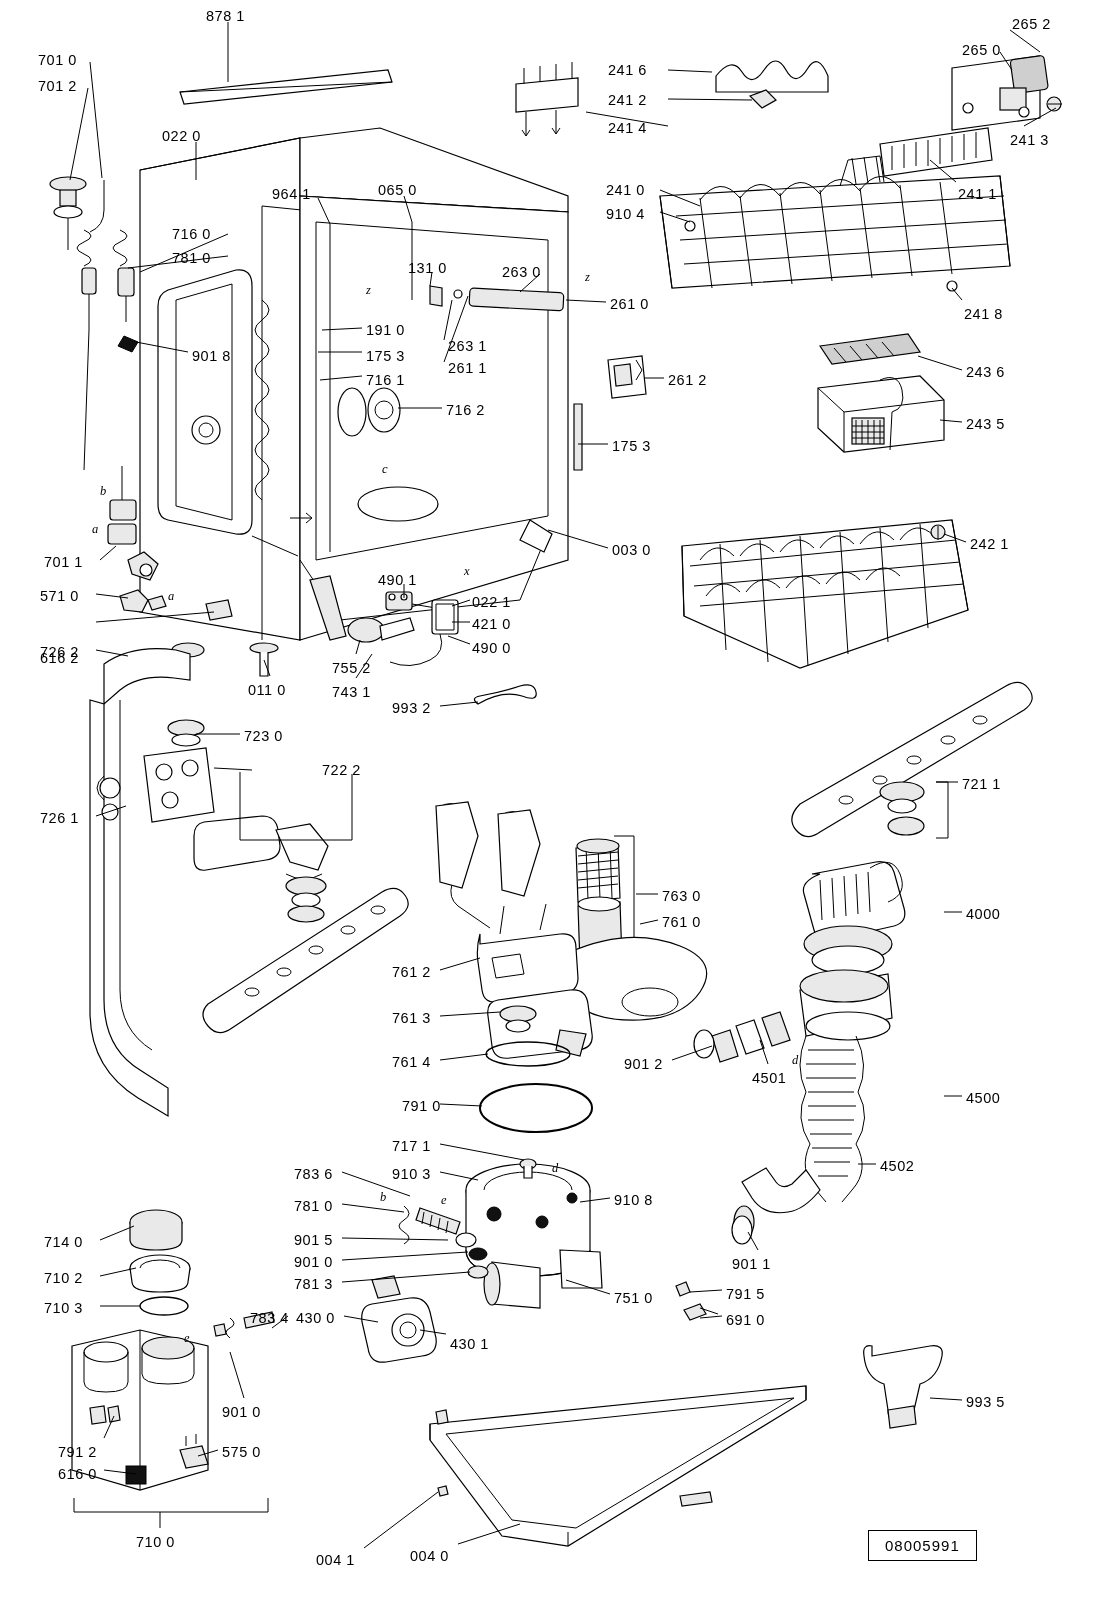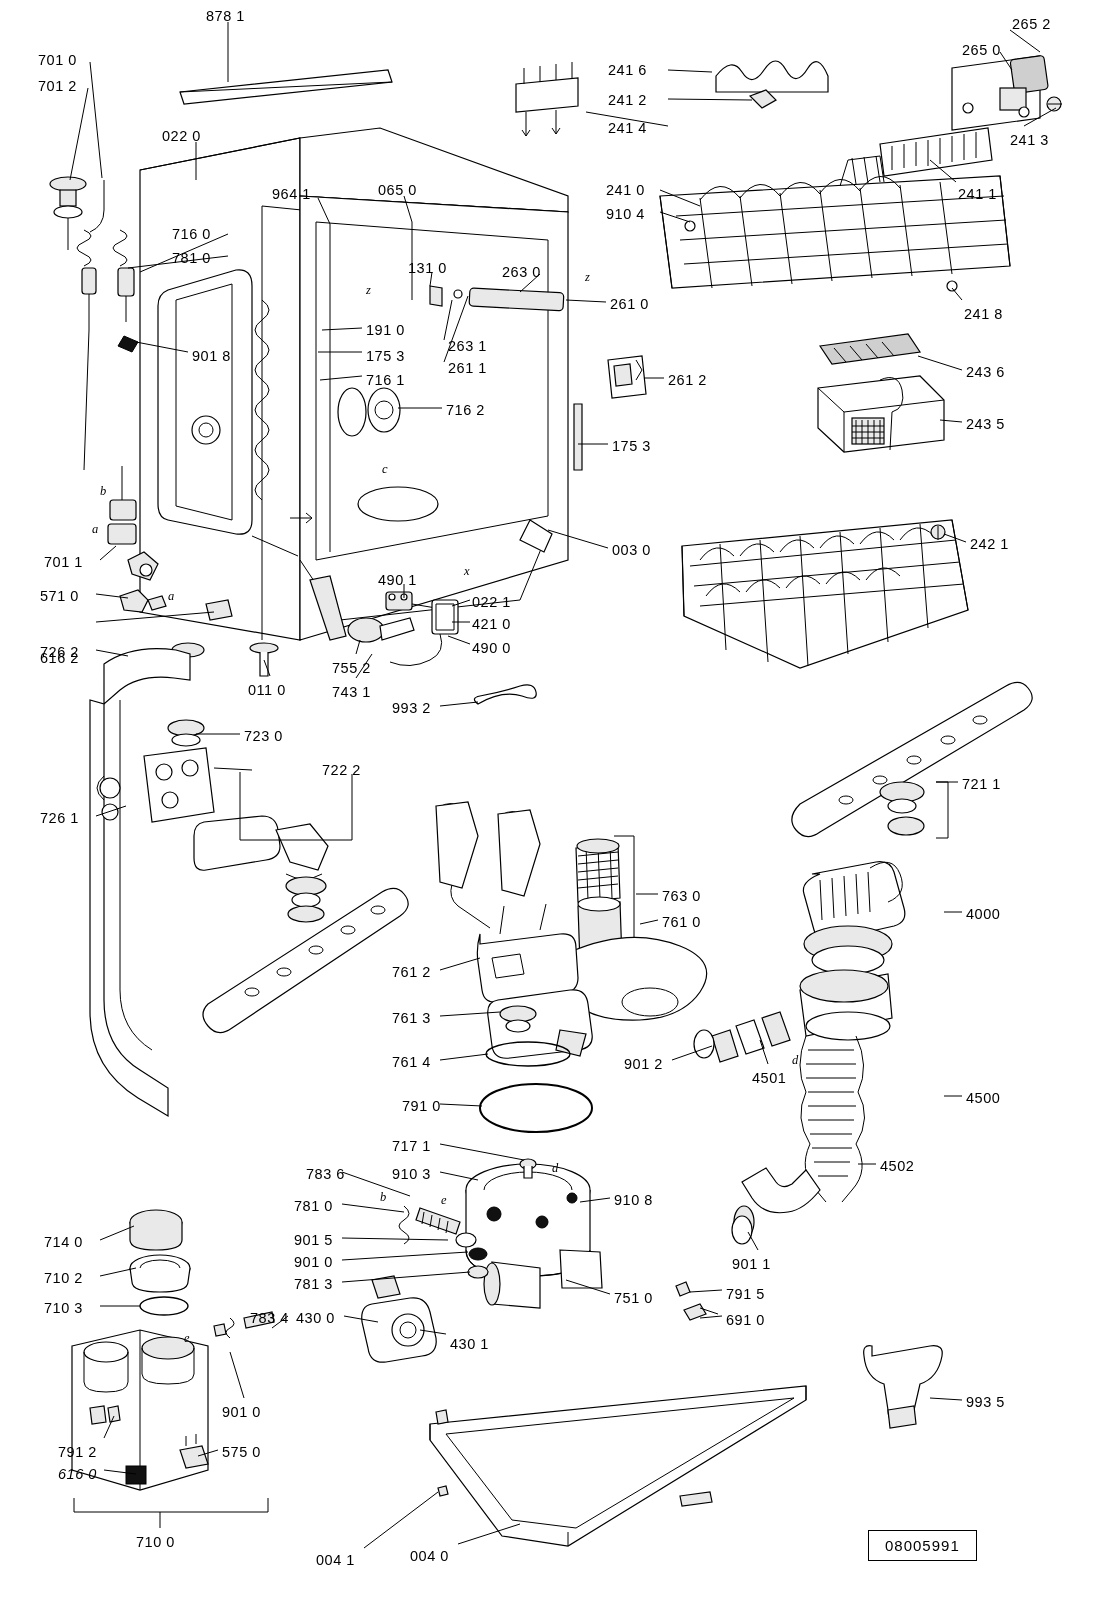--- a/index.html
+++ b/index.html
@@ -539,21 +539,21 @@
       <div class="lbl" style="left: 966px; top: 906px;">4000</div>
       <div class="lbl" style="left: 662px; top: 914px; text-align: right;">761 0</div>
       <div class="lbl" style="left: 392px; top: 964px;">761 2</div>
       <div class="lbl" style="left: 392px; top: 1010px;">761 3</div>
       <div class="lbl" style="left: 624px; top: 1056px;">901 2</div>
       <div class="lbl" style="left: 752px; top: 1070px;">4501</div>
       <div class="lbl" style="left: 392px; top: 1054px;">761 4</div>
       <div class="lbl" style="left: 966px; top: 1090px;">4500</div>
       <div class="lbl" style="left: 402px; top: 1098px;">791 0</div>
       <div class="lbl" style="left: 392px; top: 1138px;">717 1</div>
-      <div class="lbl" style="left: 294px; top: 1166px; margin-left: 12px;">783 6</div>
+      <div class="lbl" style="left: 294px; top: 1166px;">783 6</div>
       <div class="lbl" style="left: 392px; top: 1166px;">910 3</div>
       <div class="lbl" style="left: 880px; top: 1158px;">4502</div>
       <div class="lbl" style="left: 614px; top: 1192px;">910 8</div>
       <div class="lbl" style="left: 294px; top: 1198px;">781 0</div>
       <div class="lbl" style="left: 44px; top: 1234px;">714 0</div>
       <div class="lbl" style="left: 294px; top: 1232px;">901 5</div>
       <div class="lbl" style="left: 732px; top: 1256px;">901 1</div>
       <div class="lbl" style="left: 294px; top: 1254px;">901 0</div>
       <div class="lbl" style="left: 44px; top: 1270px;">710 2</div>
       <div class="lbl" style="left: 294px; top: 1276px;">781 3</div>
@@ -561,21 +561,21 @@
       <div class="lbl" style="left: 726px; top: 1286px;">791 5</div>
       <div class="lbl" style="left: 44px; top: 1300px;">710 3</div>
       <div class="lbl" style="left: 250px; top: 1310px;">783 4</div>
       <div class="lbl" style="left: 296px; top: 1310px;">430 0</div>
       <div class="lbl" style="left: 726px; top: 1312px;">691 0</div>
       <div class="lbl" style="left: 450px; top: 1336px;">430 1</div>
       <div class="lbl" style="left: 222px; top: 1404px;">901 0</div>
       <div class="lbl" style="left: 966px; top: 1394px;">993 5</div>
       <div class="lbl" style="left: 58px; top: 1444px;">791 2</div>
       <div class="lbl" style="left: 222px; top: 1444px;">575 0</div>
-      <div class="lbl" style="left: 58px; top: 1466px; font-style: italic;">616 0</div>
+      <div class="lbl" style="left: 58px; top: 1466px;">616 0</div>
       <div class="lbl" style="left: 136px; top: 1534px;">710 0</div>
       <div class="lbl" style="left: 316px; top: 1552px;">004 1</div>
       <div class="lbl" style="left: 410px; top: 1548px;">004 0</div>
       <div class="mark" style="left: 366px; top: 283px;">z</div>
       <div class="mark" style="left: 585px; top: 270px;">z</div>
       <div class="mark" style="left: 382px; top: 462px;">c</div>
       <div class="mark" style="left: 464px; top: 564px;">x</div>
       <div class="mark" style="left: 100px; top: 484px;">b</div>
       <div class="mark" style="left: 92px; top: 522px;">a</div>
       <div class="mark" style="left: 168px; top: 589px;">a</div>

